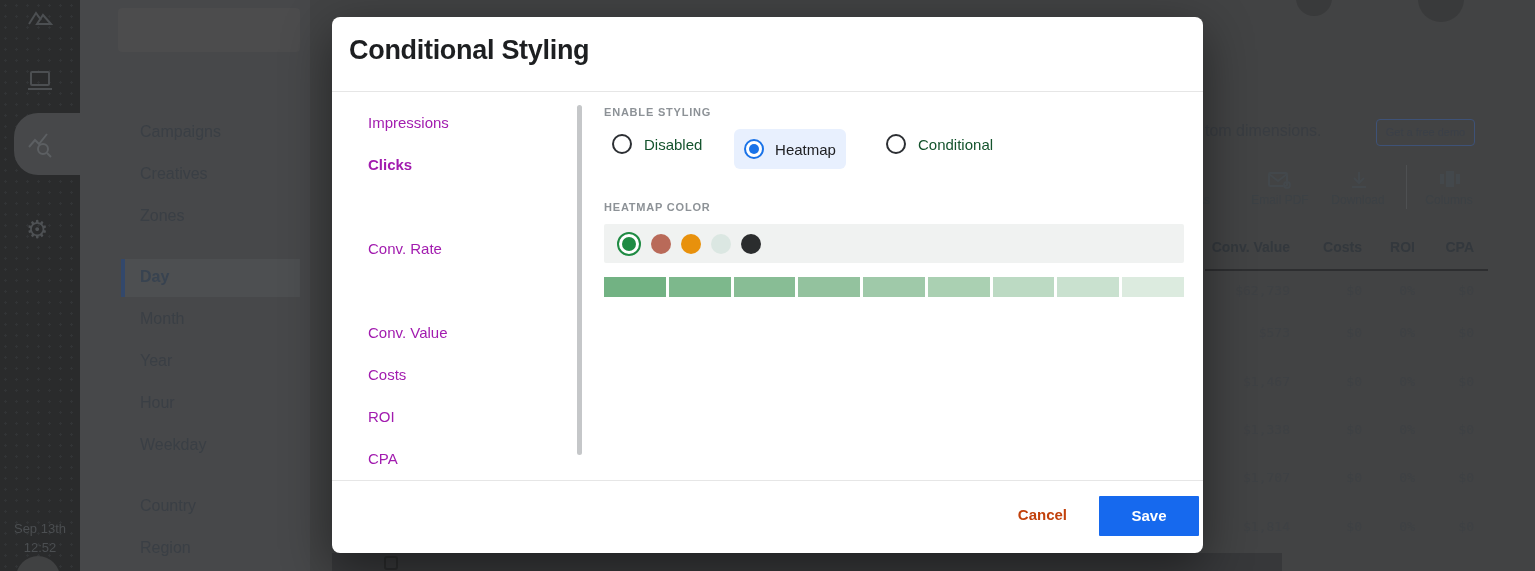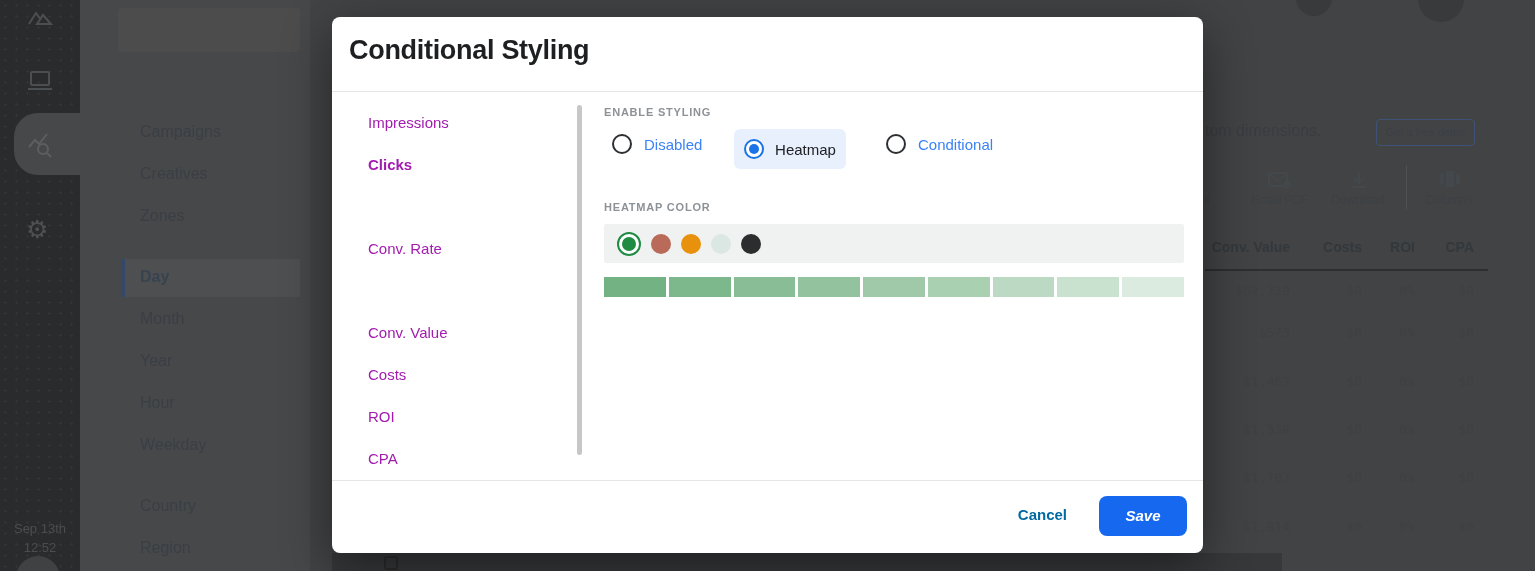--- a/index.html
+++ b/index.html
@@ -47,38 +47,38 @@
   
   .modal { left:332px; top:17px; width:871px; height:536px; background:#ffffff; border-radius:8px;
            box-shadow:0 14px 50px rgba(0,0,0,0.45); }
   .m-title { left:17px; top:18px; font-size:27px; font-weight:bold; color:#1d1f21; letter-spacing:-0.3px; }
   .m-div { left:0; width:871px; height:1px; background:#e6e6e6; }
   .mi { left:20px; width:219px; height:42px; display:flex; align-items:center; padding-left:16px;
         font-size:15px; color:#a21caf; cursor:pointer; }
   .mi.sel { background:#e8f0fe; color:#1a73e8; font-weight:bold; border-left:4px solid #1a73e8; padding-left:12px; }
   .m-scroll { left:245px; top:88px; width:5px; height:350px; background:#c5c7c9; border-radius:3px; }
   .m-label { left:272px; font-size:11px; color:#8d9297; letter-spacing:0.8px; font-weight:bold; }
-  .radio-item { display:flex; align-items:center; gap:12px; font-size:15px; color:#3b82f6; }
+  .radio-item { display:flex; align-items:center; gap:12px; font-size:15px; color:#14532d; }
   .rdot { width:20px; height:20px; border-radius:50%; border:2px solid #2c2f33; background:#fff;
           display:flex; align-items:center; justify-content:center; flex:0 0 auto; }
   .rdot.on { border-color:#1a73e8; }
   .rdot.on::after { content:""; width:10px; height:10px; border-radius:50%; background:#1a73e8; }
   .pill { left:402px; top:112px; width:112px; height:40px; background:#e8f0fe; border-radius:6px;
           display:flex; align-items:center; justify-content:center; gap:11px; font-size:15px; color:#202124; }
   .swatch-bar { left:272px; top:207px; width:580px; height:39px; background:#f0f2f1; border-radius:2px;
                 display:flex; align-items:center; gap:10px; padding-left:13px; }
   .sw { width:20px; height:20px; border-radius:50%; cursor:pointer; }
   .sw.sel { width:24px; height:24px; border:2px solid #1f8b43; background:#fff !important;
             display:flex; align-items:center; justify-content:center; }
   .sw.sel::after { content:""; width:14px; height:14px; border-radius:50%; background:#1f8b43; }
   .grad { left:272px; top:260px; width:580px; height:20px; display:flex; gap:3px; }
   .gseg { flex:1 1 0; }
-  .m-cancel { right:136px; top:489px; font-size:15px; font-weight:bold; color:#0369a1; cursor:pointer; }
-  .m-save { left:767px; top:479px; width:88px; height:40px; background:#1669ee; border-radius:8px;
-            color:#ffffff; font-size:15px; font-weight:bold; text-align:center; line-height:40px; cursor:pointer;font-style:italic; }
+  .m-cancel { right:136px; top:489px; font-size:15px; font-weight:bold; color:#c2410c; cursor:pointer; }
+  .m-save { left:767px; top:479px; width:100px; height:40px; background:#1669ee; border-radius:1px;
+            color:#ffffff; font-size:15px; font-weight:bold; text-align:center; line-height:40px; cursor:pointer; }
   svg { display:block; }
 </style>
 </head>
 <body>
 
 <div class="abs main-bg"></div>
 
 <div class="abs sidebar">
   <div class="abs active-tab" style="left:14px;"></div>
   <div class="abs" style="left:27px; top:6px;">

